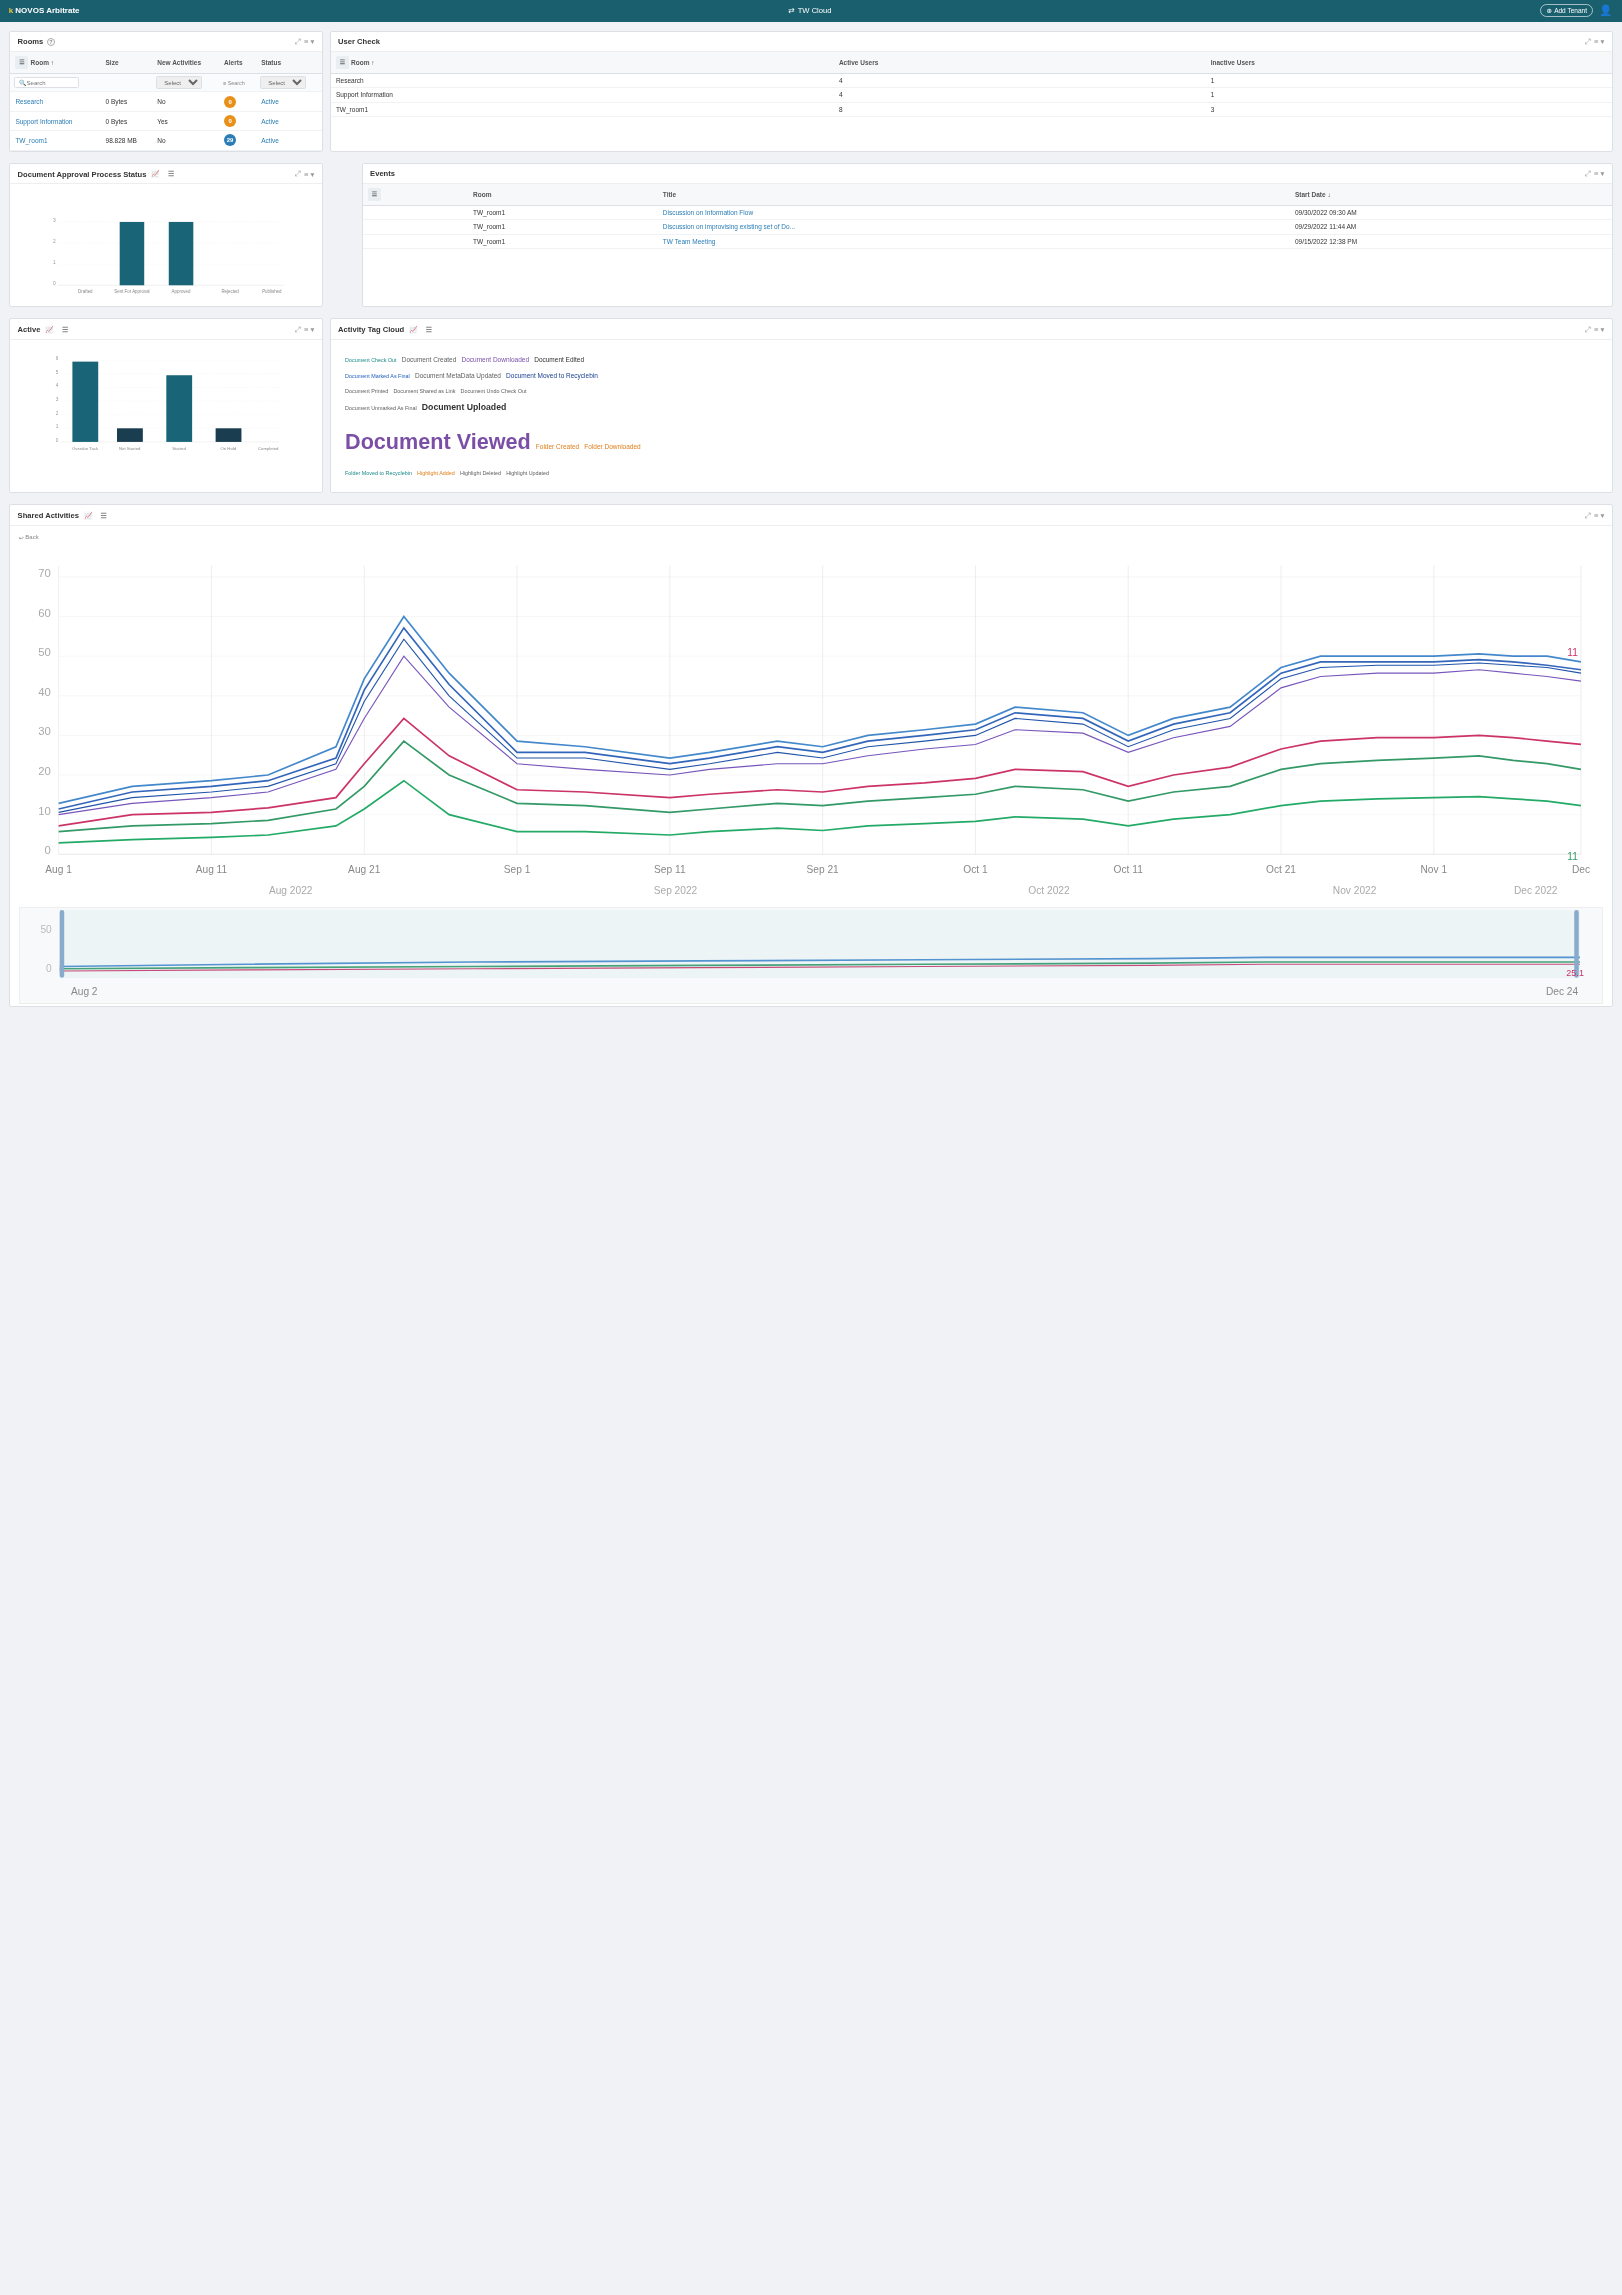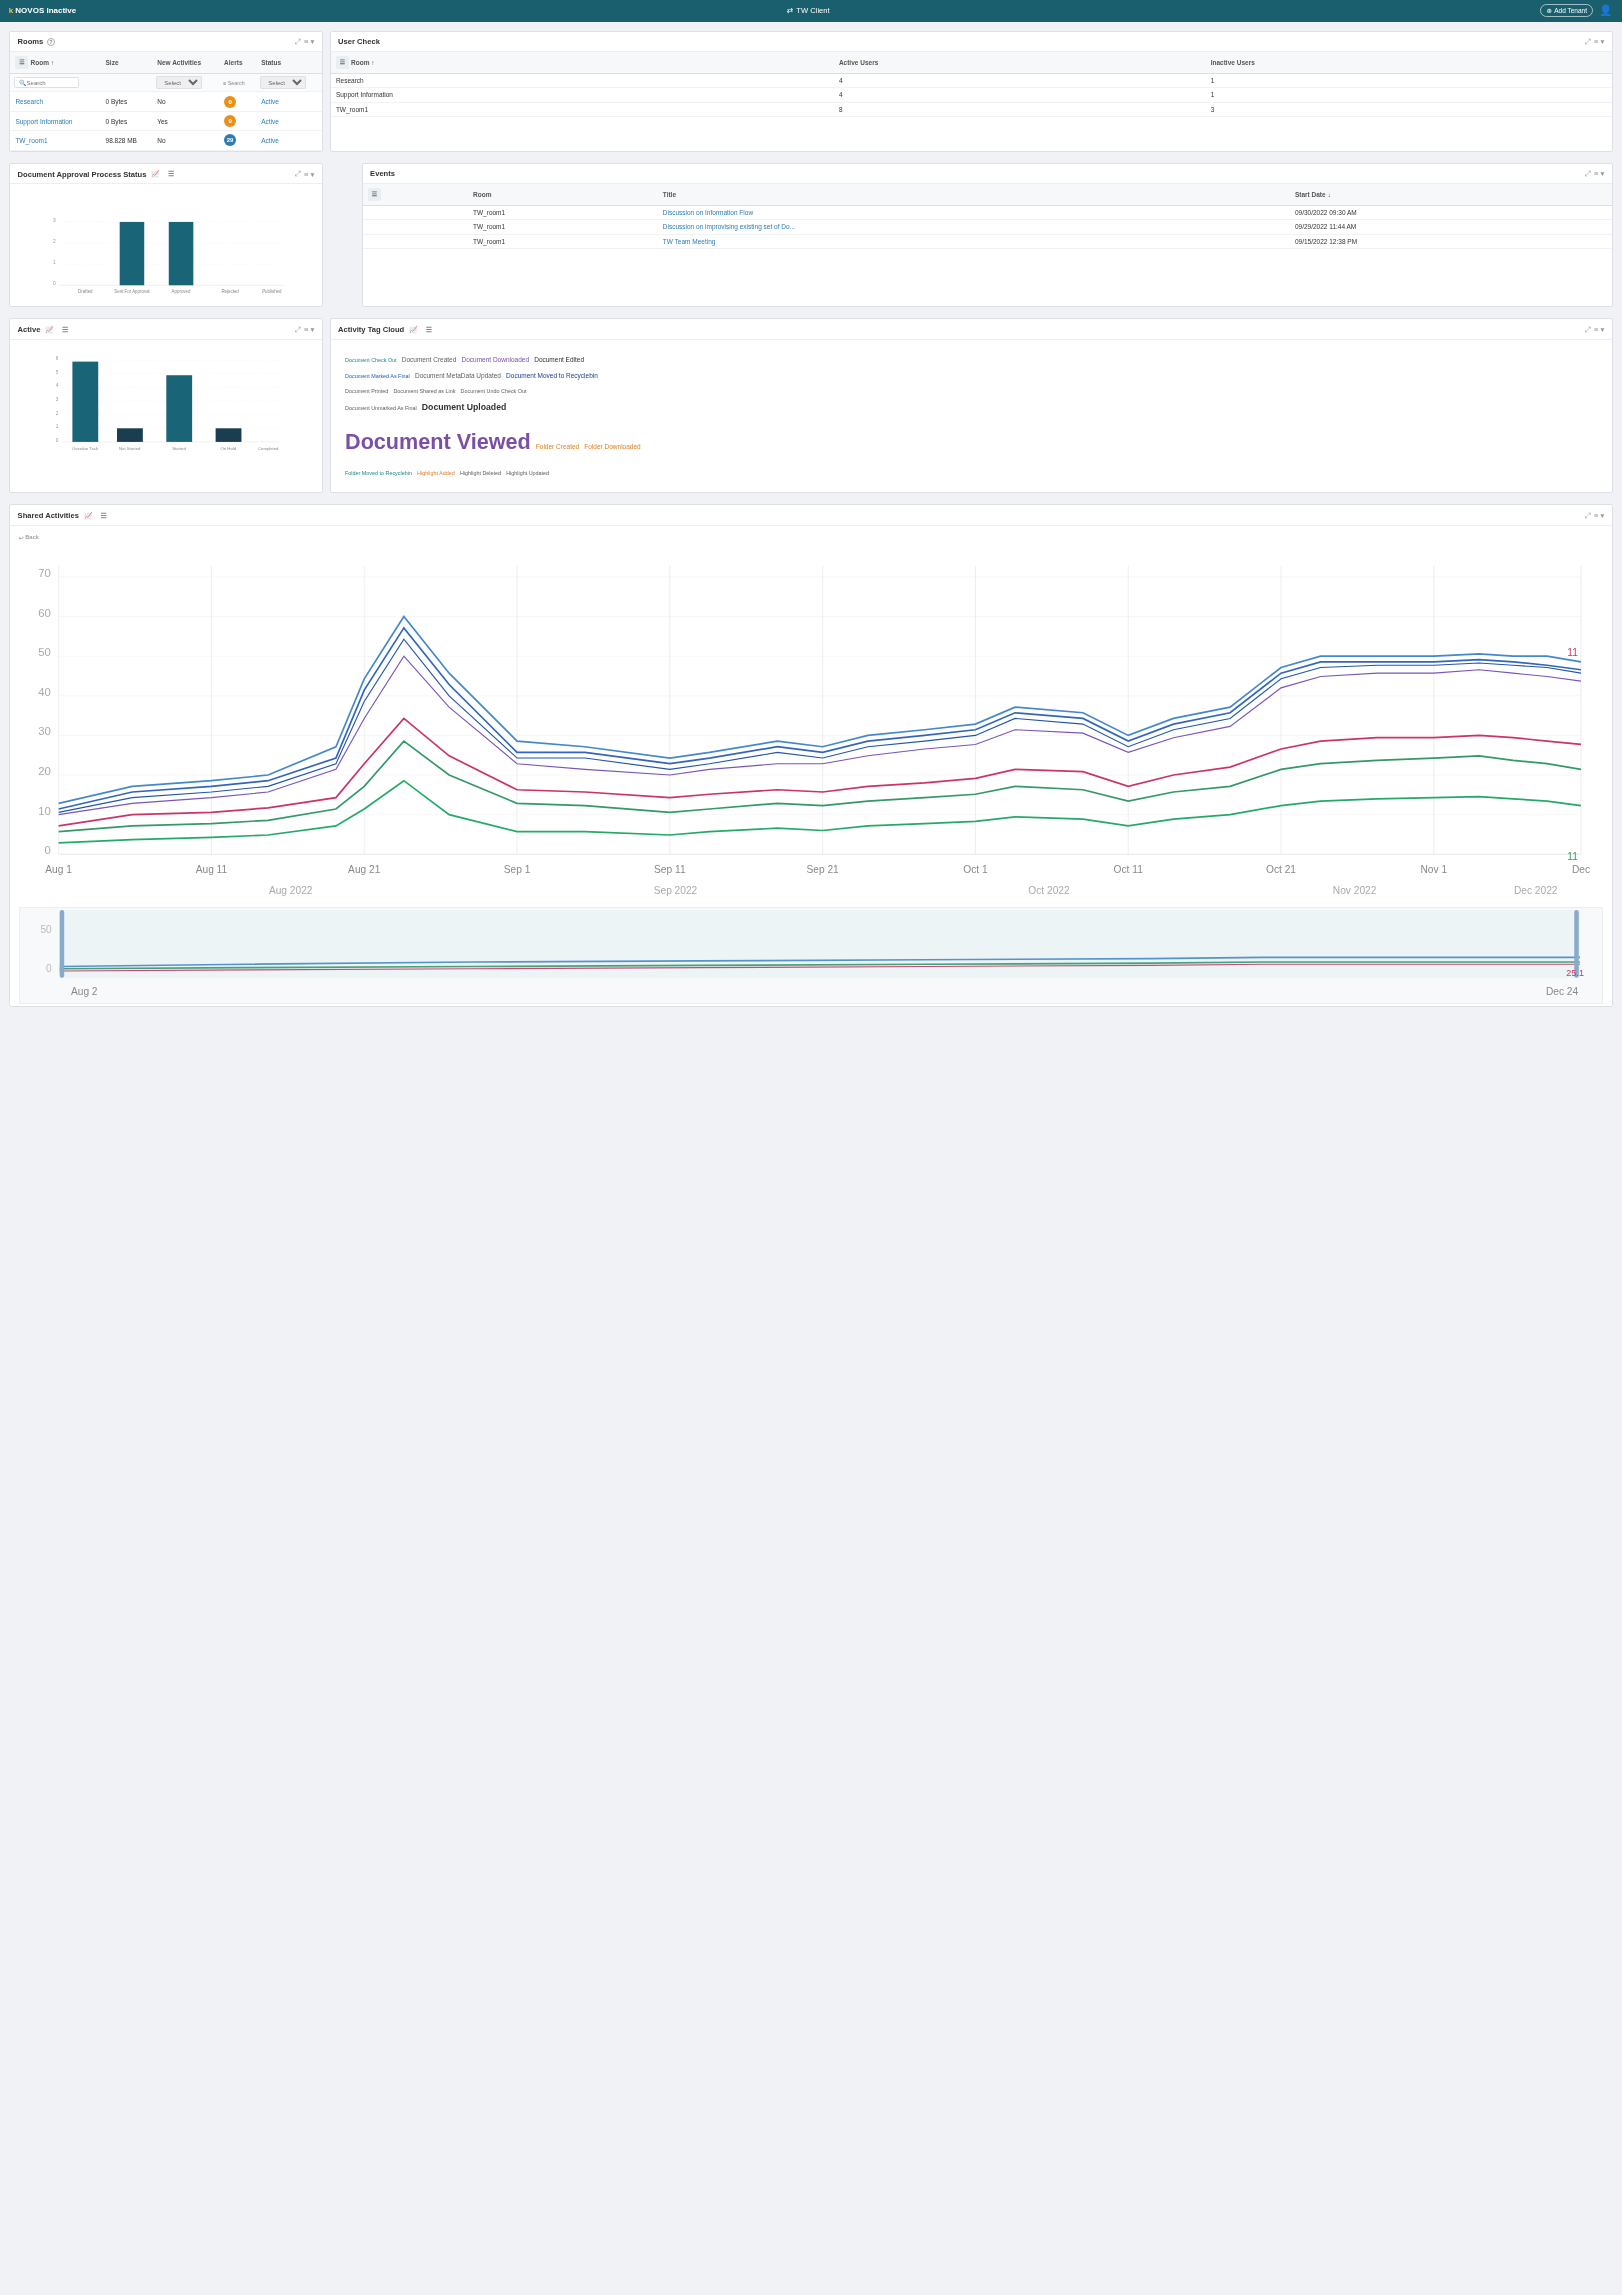--- a/index.html
+++ b/index.html
@@ -144,26 +144,26 @@
 
     .back-link { font-size: 6px; color: #888; cursor: pointer; display: flex; align-items: center; gap: 1.6px; padding: 2.2px 0; }
   </style>
 </head>
 <body>
 
 <header class="header">
   <div class="header-left">
     <div class="header-logo">
       <span class="logo-k">k</span>
-      <span>NOVOS Inactive</span>
+      <span>NOVOS Arbitrate</span>
     </div>
   </div>
   <div class="header-center">
     <span>⇄</span>
-    <span>TW Client</span>
+    <span>TW Cloud</span>
   </div>
   <div class="header-right">
     <div class="add-tenant-btn">
       <span>⊕</span>
       <span>Add Tenant</span>
     </div>
     <span style="font-size:10.8px; cursor:pointer;">👤</span>
   </div>
 </header>
 

